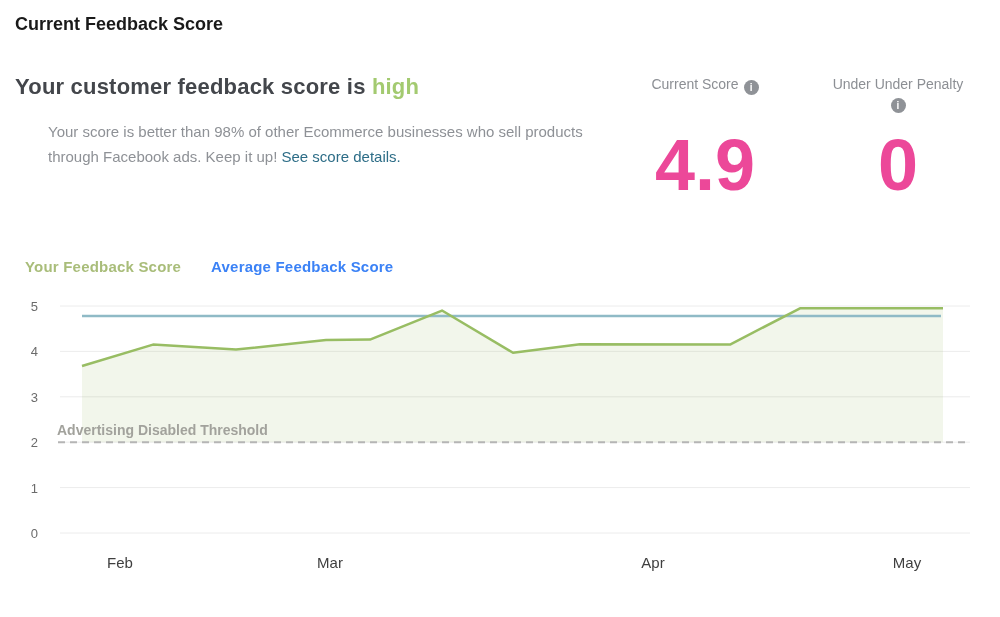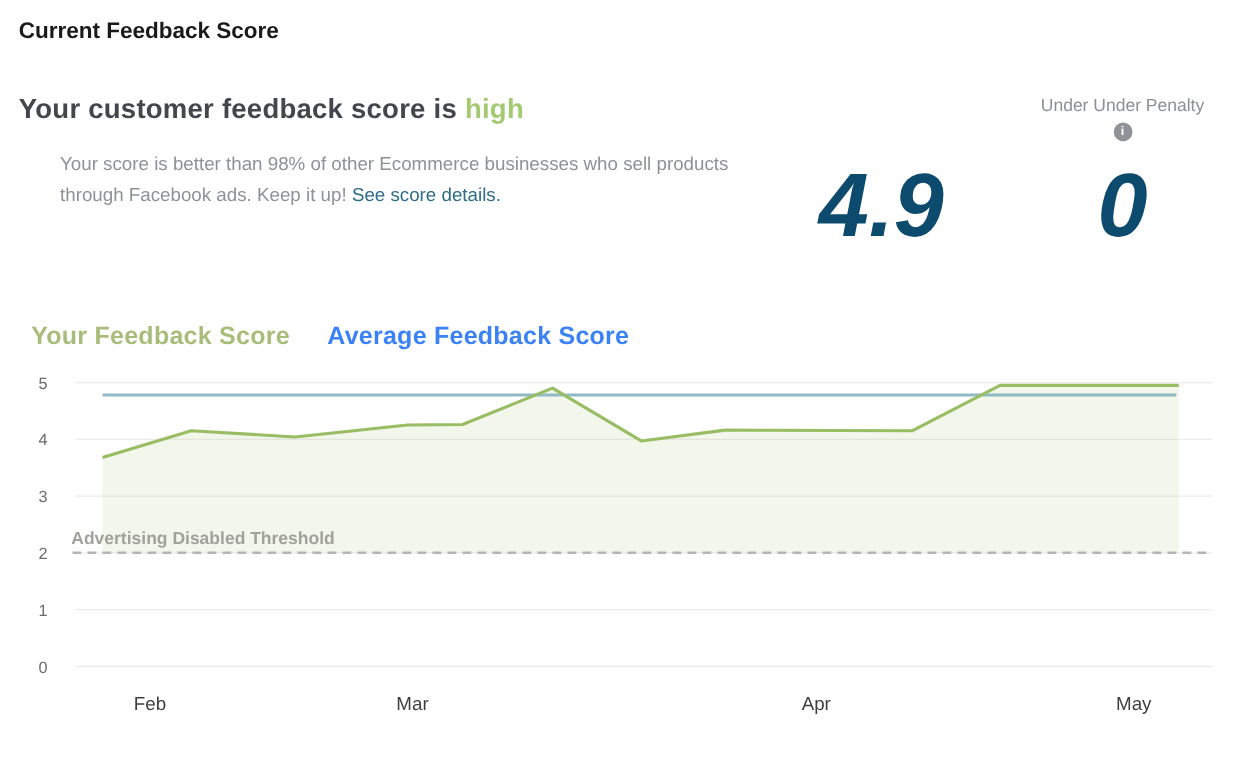--- a/index.html
+++ b/index.html
@@ -27,43 +27,44 @@
   .stat.stat-2{left:818px;}
   .stat-label{font-size:14px;color:#8c8f94;line-height:17px;}
   .info-icon{
     display:inline-block;width:15px;height:15px;border-radius:50%;background:#8f9297;
     color:#fff;font-size:10px;font-weight:bold;line-height:15px;text-align:center;
     vertical-align:-2px;margin-left:5px;cursor:pointer;font-style:normal;
   }
   .stat-2 .info-icon{margin-left:0;margin-top:3px;}
   .stat-value{
     position:absolute;top:53px;left:0;right:0;font-size:72px;line-height:72px;
-    font-weight:bold;color:#0c4a6e;font-style:italic;
+    font-weight:bold;color:#ec4899;
   }
   .legend{position:absolute;left:25px;top:258px;display:flex;gap:30px;
-    font-size:20px;font-weight:bold;letter-spacing:0.2px;}
+    font-size:15px;font-weight:bold;letter-spacing:0.2px;}
   .legend .legend-your{color:#a9bd7a;cursor:pointer;}
   .legend .legend-avg{color:#3b82f6;cursor:pointer;}
   .chart-svg{position:absolute;left:0;top:292px;}
   .ytick{font-family:"Liberation Sans",sans-serif;font-size:13px;fill:#6b6b6b;}
   .xtick{font-family:"Liberation Sans",sans-serif;font-size:15px;fill:#3f3f3f;}
   .thlabel{font-family:"Liberation Sans",sans-serif;font-size:14px;font-weight:bold;fill:#a2a29c;}
 </style>
 </head>
 <body>
 
 <div class="card">
 
   <div class="page-title">Current Feedback Score</div>
 
   <div class="headline"><span>Your customer feedback score is </span><span class="status">high</span></div>
 
   <div class="description"><span>Your score is better than 98% of other Ecommerce businesses who sell products through Facebook ads. Keep it up! </span><a href="#">See score details.</a></div>
 
   <div class="stat stat-1">
+    <div class="stat-label"><span>Current Score</span><span class="info-icon">i</span></div>
     <div class="stat-value">4.9</div>
   </div>
 
   <div class="stat stat-2">
     <div class="stat-label">Under Under Penalty</div>
     <div><span class="info-icon">i</span></div>
     <div class="stat-value">0</div>
   </div>
 
   <div class="legend">

